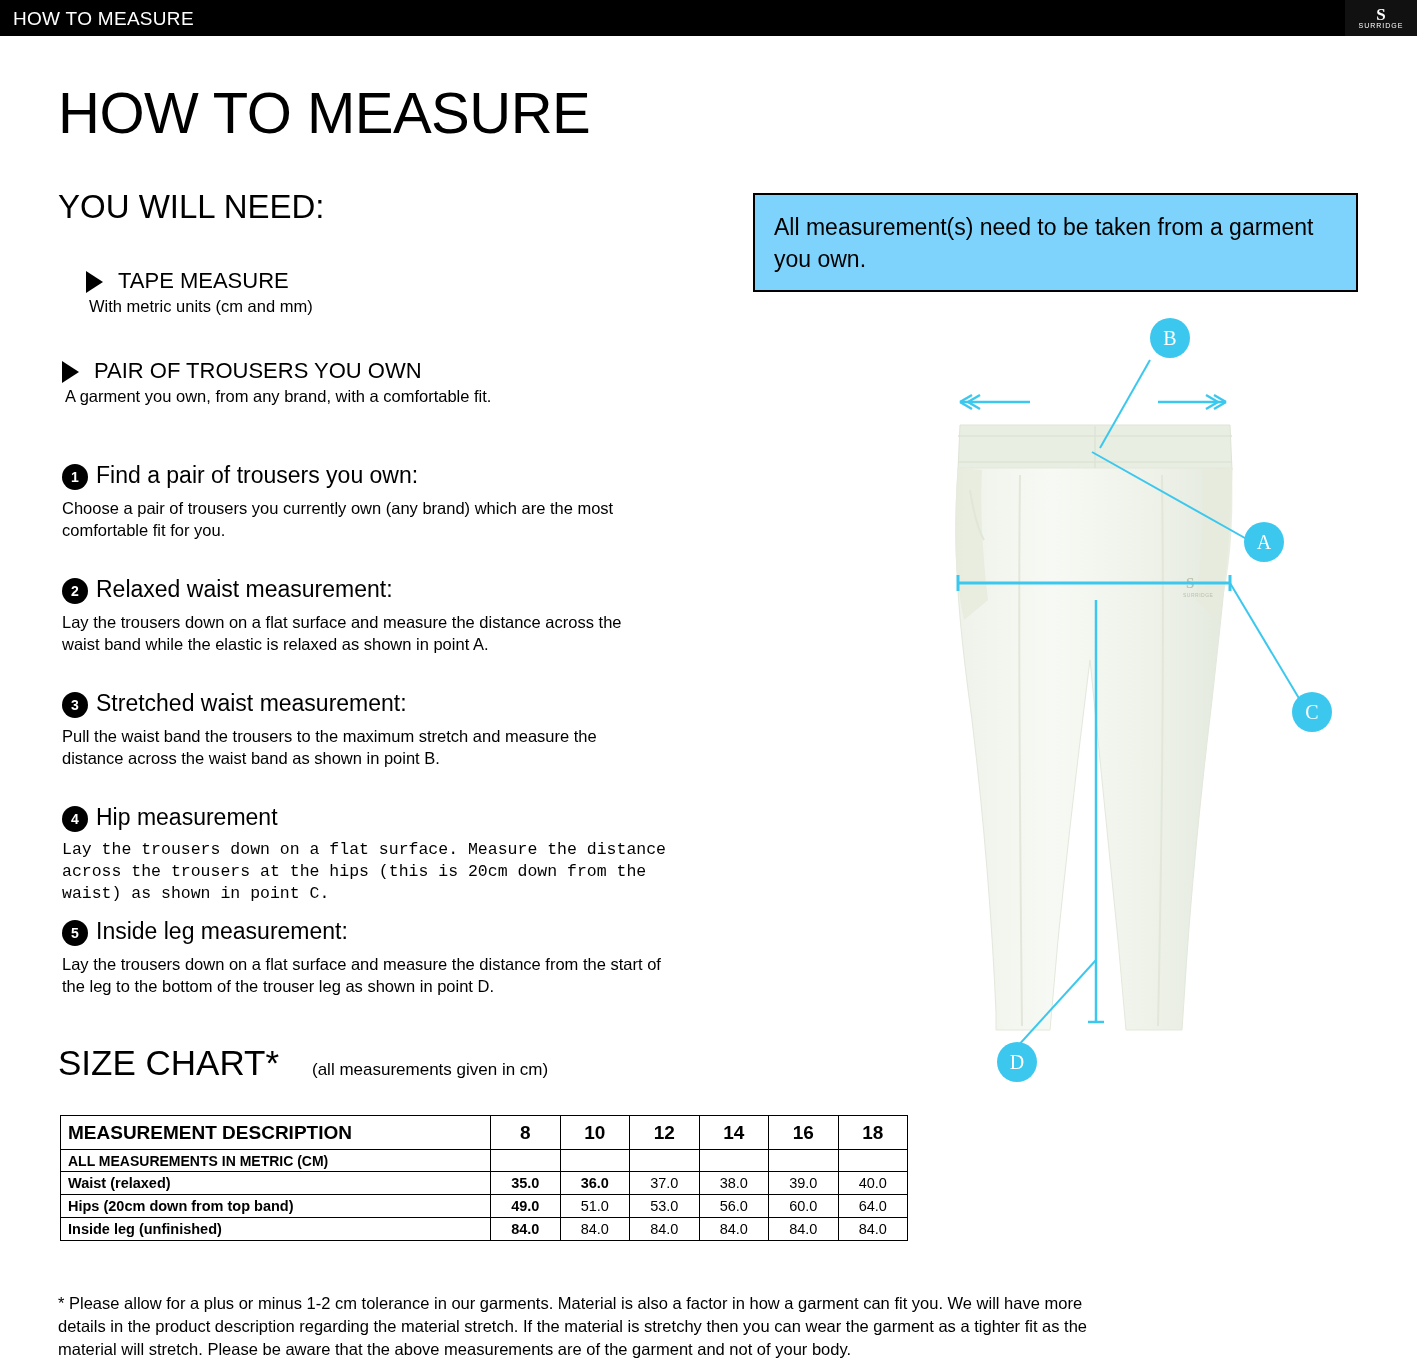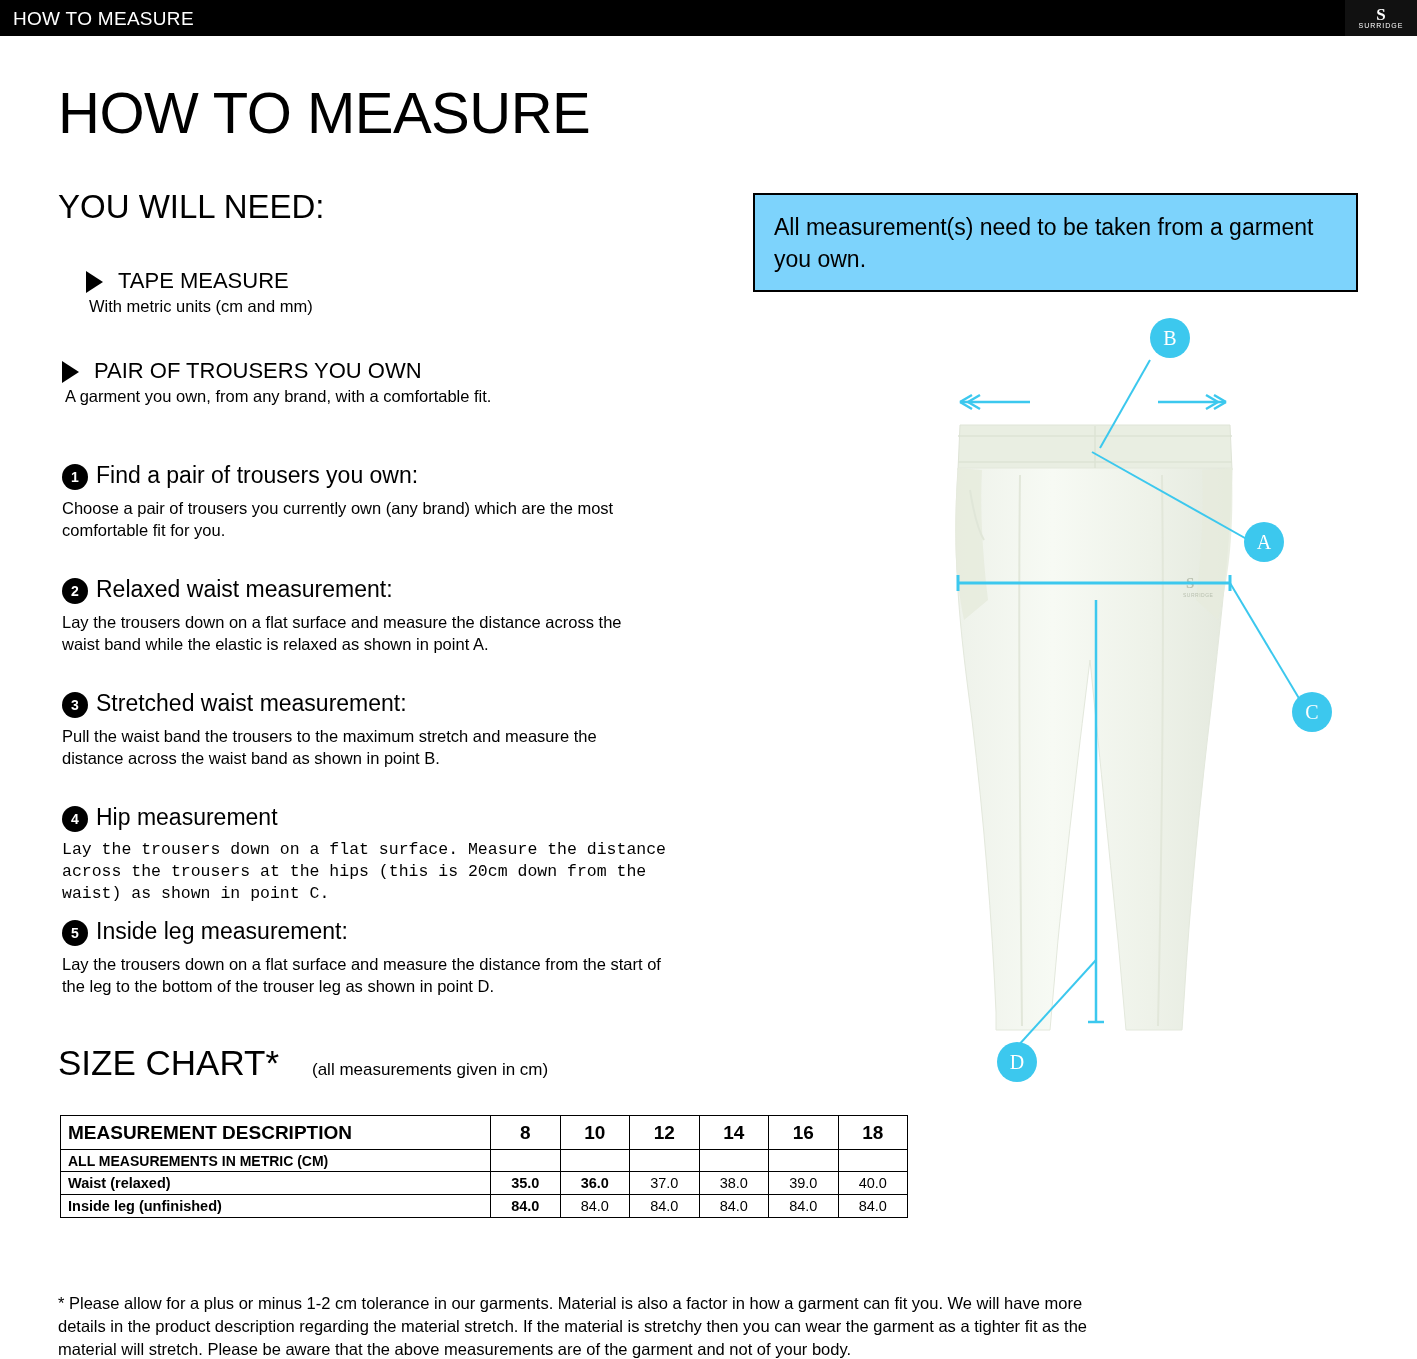--- a/index.html
+++ b/index.html
@@ -391,20 +391,29 @@
   <tr class="row">
     <td class="desc">Waist (relaxed)</td>
     <td class="bold">35.0</td>
     <td class="bold">36.0</td>
     <td>37.0</td>
     <td>38.0</td>
     <td>39.0</td>
     <td>40.0</td>
   </tr>
   <tr class="row">
+    <td class="desc">Hips (20cm down from top band)</td>
+    <td class="bold">49.0</td>
+    <td>51.0</td>
+    <td>53.0</td>
+    <td>56.0</td>
+    <td>60.0</td>
+    <td>64.0</td>
+  </tr>
+  <tr class="row">
     <td class="desc">Inside leg (unfinished)</td>
     <td class="bold">84.0</td>
     <td>84.0</td>
     <td>84.0</td>
     <td>84.0</td>
     <td>84.0</td>
     <td>84.0</td>
   </tr>
 </tbody>
   </table>

